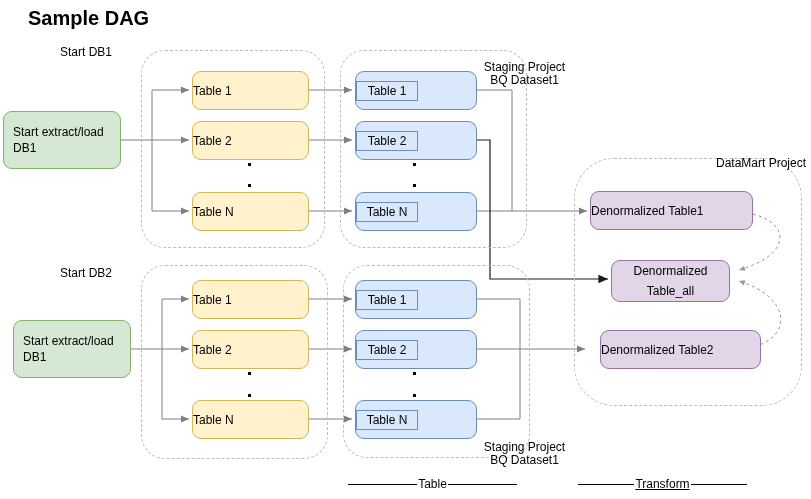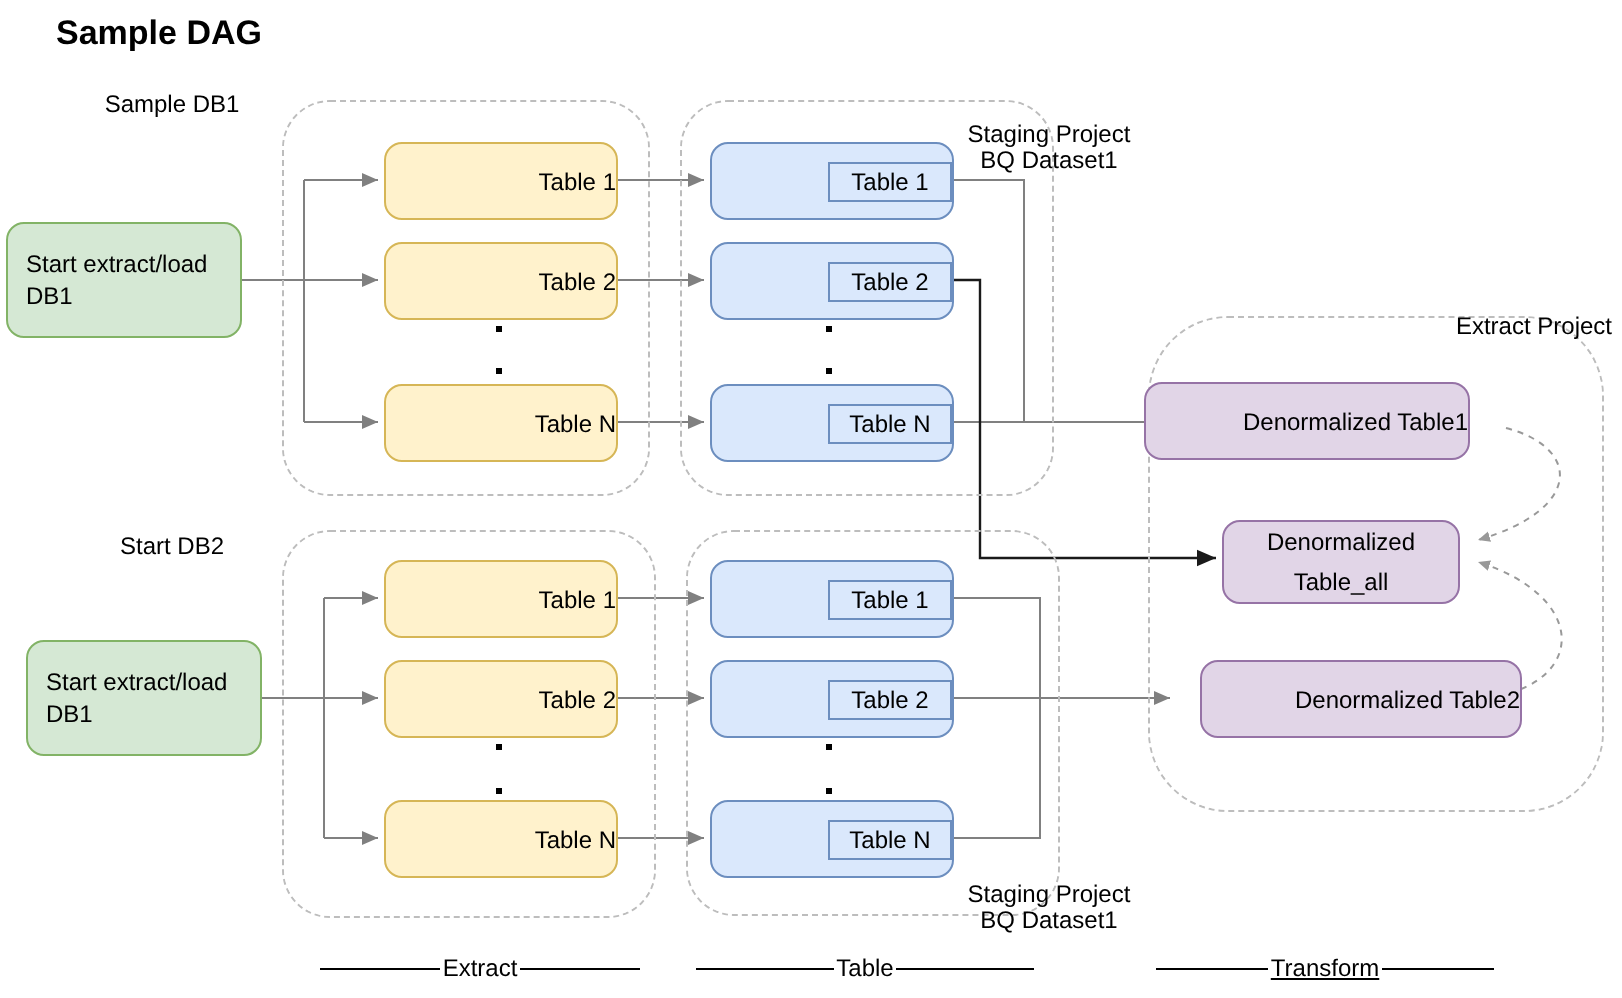--- a/index.html
+++ b/index.html
@@ -3,34 +3,34 @@
 <meta charset="utf-8">
 <style>
   * { margin:0; padding:0; box-sizing:border-box; }
   body { background:#ffffff; font-family:"Liberation Sans", sans-serif; }
   .canvas {
     position:relative; width:811px; height:499px; background:#ffffff;
     overflow:hidden; font-size:12px; color:#000;
   }
   .wires { position:absolute; left:0; top:0; width:811px; height:499px; }
 
-  .title { position:absolute; left:28px; top:7px; font-size:17px; font-weight:bold; }
+  .title { position:absolute; left:28px; top:7px; font-size:20px; font-weight:bold; }
 
   .lbl { position:absolute; line-height:13px; }
   .lbl.center { text-align:center; }
   .lbl.right { text-align:right; }
 
   .frame {
     position:absolute; border:1px dashed #bdbdbd; border-radius:24px;
     background:transparent;
   }
   .frame.big { border-radius:40px; }
 
   .node {
-    position:absolute; display:flex; align-items:center; justify-content:flex-end;
+    position:absolute; display:flex; align-items:center; justify-content:flex-start;
     border-radius:9px; text-align:center;
   }
   .node.green {
     width:118px; height:58px; background:#d5e8d4; border:1px solid #82b366;
     flex-direction:column; align-items:flex-start; justify-content:center;
     padding-left:9px; text-align:left; line-height:16px;
   }
   .node.yellow { width:117px; height:39px; background:#fff2cc; border:1px solid #d6b656; }
   .node.blue   { width:122px; height:39px; background:#dae8fc; border:1px solid #6c8ebf; }
   .node.purple { background:#e1d5e7; border:1px solid #9673a6; }
@@ -100,33 +100,33 @@
     </g>
   </svg>
 
   <div class="frame" style="left:141px; top:50px; width:184px; height:198px;"></div>
   <div class="frame" style="left:340px; top:50px; width:187px; height:198px;"></div>
   <div class="frame" style="left:141px; top:265px; width:187px; height:194px;"></div>
   <div class="frame" style="left:343px; top:265px; width:187px; height:193px;"></div>
   <div class="frame big" style="left:574px; top:158px; width:228px; height:248px;"></div>
 
   <div class="title">Sample DAG</div>
-  <div class="lbl center" style="left:36px; top:46px; width:100px;">Sample DB1</div>
+  <div class="lbl center" style="left:36px; top:46px; width:100px;">Start DB1</div>
   <div class="lbl center" style="left:36px; top:267px; width:100px;">Start DB2</div>
 
   <div class="lbl center" style="left:467px; top:61px; width:115px;">
     <div>Staging Project</div>
     <div>BQ Dataset1</div>
   </div>
   <div class="lbl center" style="left:467px; top:441px; width:115px;">
     <div>Staging Project</div>
     <div>BQ Dataset1</div>
   </div>
   <div class="lbl right" style="left:640px; top:157px; width:166px;">
-    <div>Extract Project</div>
+    <div>DataMart Project</div>
   </div>
 
   <div class="node green" style="left:3px; top:111px;">
     <div>Start extract/load</div>
     <div>DB1</div>
   </div>
   <div class="node green" style="left:13px; top:320px;">
     <div>Start extract/load</div>
     <div>DB1</div>
   </div>
@@ -173,36 +173,31 @@
 
   <div class="dot" style="left:248px; top:163px;"></div>
   <div class="dot" style="left:248px; top:184px;"></div>
   <div class="dot" style="left:413px; top:163px;"></div>
   <div class="dot" style="left:413px; top:184px;"></div>
   <div class="dot" style="left:248px; top:372px;"></div>
   <div class="dot" style="left:248px; top:394px;"></div>
   <div class="dot" style="left:413px; top:372px;"></div>
   <div class="dot" style="left:413px; top:394px;"></div>
 
-  <div class="node purple wide" style="left:572px; top:191px;">
+  <div class="node purple wide" style="left:590px; top:191px;">
     <span>Denormalized Table1</span>
   </div>
   <div class="node purple tall" style="left:611px; top:260px;">
     <div>Denormalized</div>
     <div>Table_all</div>
   </div>
   <div class="node purple wide" style="left:600px; top:330px; width:161px;">
     <span>Denormalized Table2</span>
   </div>
 
-  <div class="footer-seg" style="left:160px; width:160px;">
-    <span class="rule"></span>
-    <span class="ftxt">Extract</span>
-    <span class="rule"></span>
-  </div>
   <div class="footer-seg" style="left:348px; width:169px;">
     <span class="rule"></span>
     <span class="ftxt">Table</span>
     <span class="rule"></span>
   </div>
   <div class="footer-seg" style="left:578px; width:169px;text-decoration:underline;">
     <span class="rule"></span>
     <span class="ftxt">Transform</span>
     <span class="rule"></span>
   </div>

